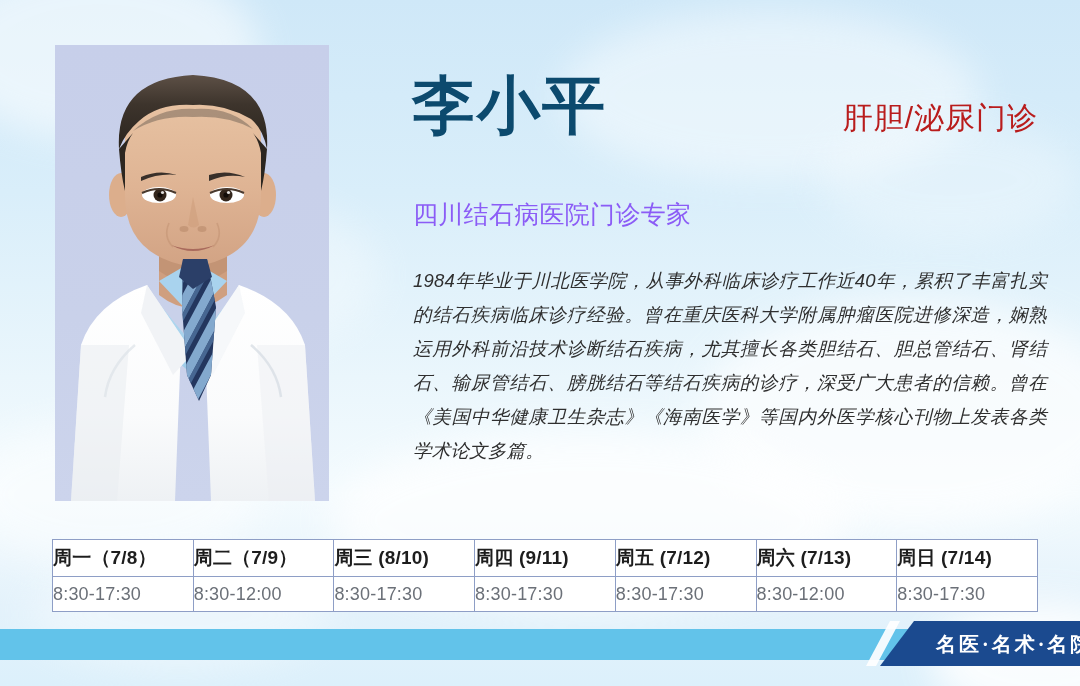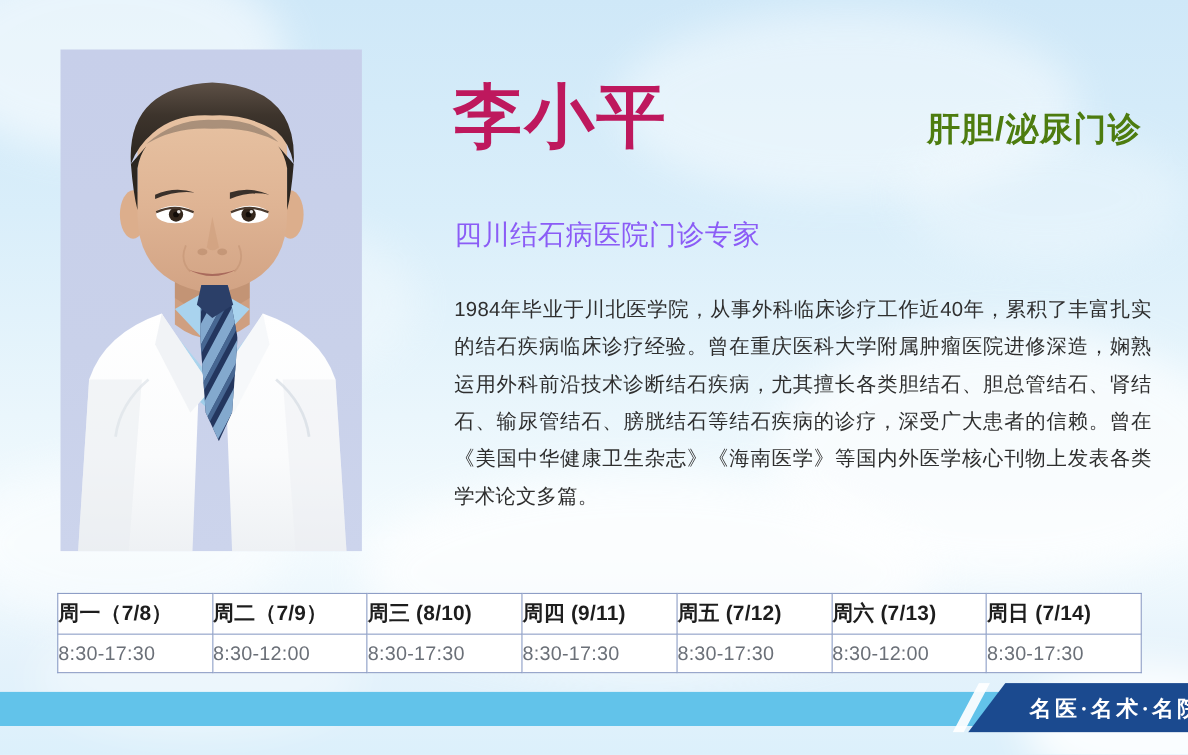--- a/index.html
+++ b/index.html
@@ -33,50 +33,51 @@
     background:linear-gradient(180deg,#c7cfea 0%,#c9d1ea 60%,#ccd4ec 100%);
     overflow:hidden;
   }
   .photo svg{position:absolute;left:0;top:0;}
 
   
   .header{position:absolute;left:412px;top:46px;width:640px;height:92px;}
   .name{
     position:absolute;left:0;bottom:0;
     font-family:"Liberation Serif","DejaVu Serif",serif;
-    font-weight:700;font-size:63px;line-height:1;color:#be185d;
+    font-weight:700;font-size:63px;line-height:1;color:#0c4a6e;
     letter-spacing:2px;
   }
   .title-rank{
     position:absolute;left:222px;bottom:6px;
     font-weight:700;font-size:27px;line-height:1;color:#1d5bb0;letter-spacing:1px;
   }
   .dept{
     position:absolute;right:14px;bottom:5px;
-    font-weight:700;font-size:30px;line-height:1;color:#4d7c0f;letter-spacing:1px;
+    font-weight:400;font-size:30px;line-height:1;color:#b91c1c;letter-spacing:1px;
   }
 
   
   .sec-bar{
     position:absolute;left:412px;top:150px;width:628px;height:31px;
     background:linear-gradient(90deg,#17a3e8 0%,#38b2ec 22%,#76cbf2 48%,#b5e2f7 72%,#d8eefb 88%,rgba(216,238,251,0) 100%);
   }
   .sec-bar span{
     position:absolute;left:16px;top:50%;transform:translateY(-50%);
     color:#ffffff;font-weight:700;font-size:19px;letter-spacing:2px;
   }
 
   
   .bio{position:absolute;left:413px;top:196px;width:634px;}
   .bio .lead{
     font-size:25px;color:#8b5cf6;line-height:1.5;margin:0 0 30px 0;letter-spacing:.3px;
   }
   .bio .para{
     font-size:18.5px;color:#2f2f2f;line-height:34px;margin:0;letter-spacing:.2px;
     text-align:justify;
+    font-style:italic;
   }
 
   
   .sched{
     position:absolute;left:52px;top:539px;width:986px;
     border-collapse:collapse;table-layout:fixed;
   }
   .sched td{
     border:1px solid #8e9ec6;
     text-align:left;padding:0;

